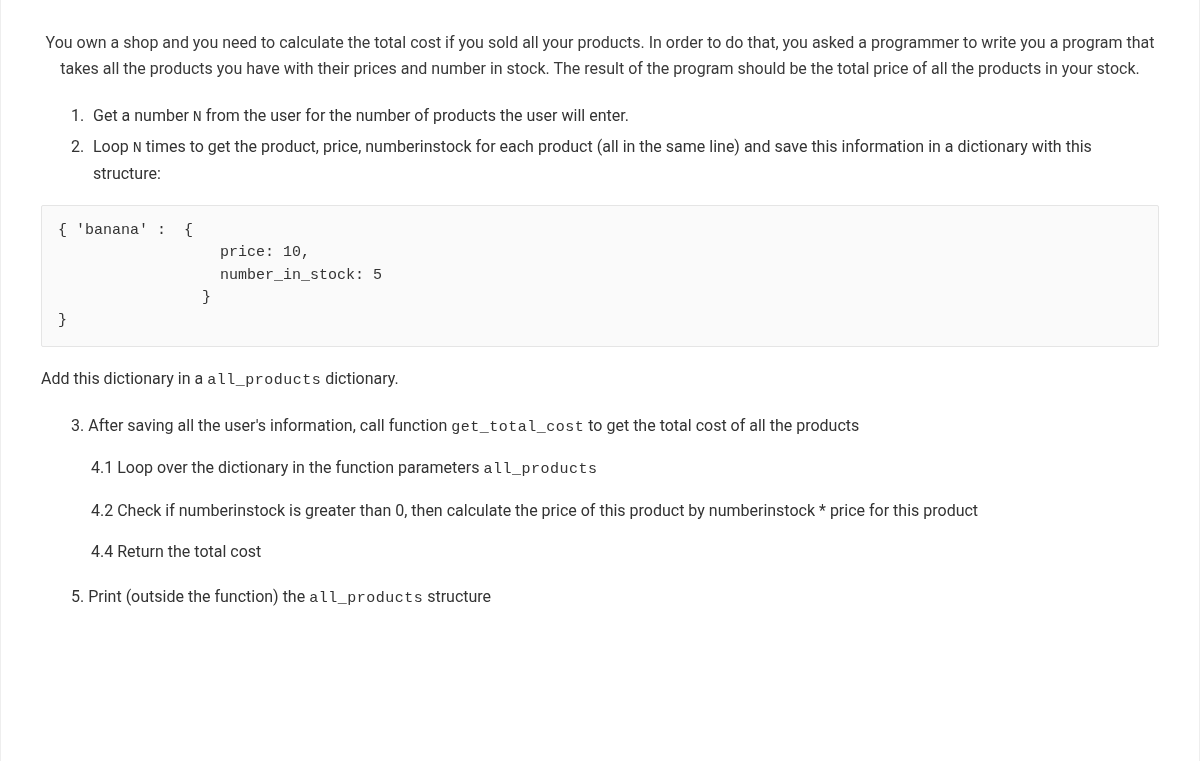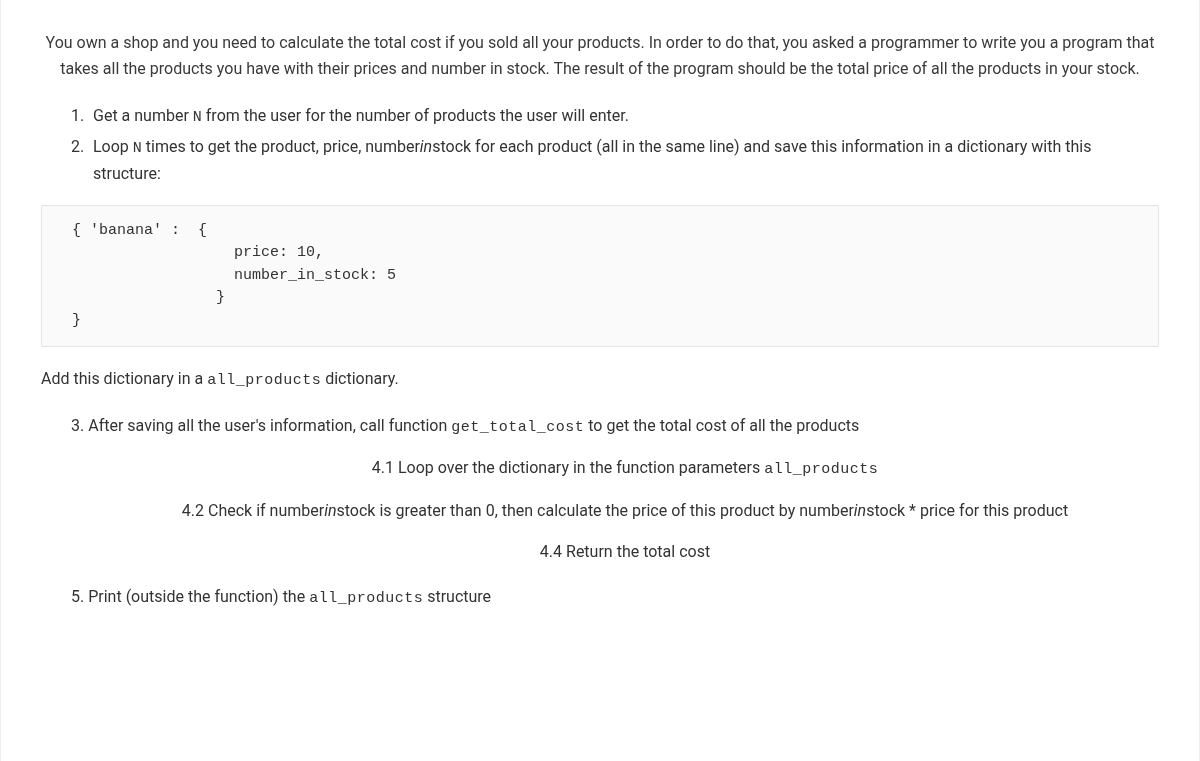--- a/index.html
+++ b/index.html
@@ -14,21 +14,21 @@
     .page {
       max-width: 1200px;
       margin: 0 auto;
       background: #ffffff;
       padding: 30px 40px 30px 40px;
       border-left: 1px solid #eee;
       border-right: 1px solid #eee;
       min-height: 761px;
     }
     .indent-1 { padding-left: 30px; }
-    .indent-2 { padding-left: 50px; text-align: center; }
+    .indent-2 { padding-left: 50px; }
     .heading {
       font-size: 20px;
       font-weight: 500;
       color: #444444;
       margin-bottom: 22px;
       padding-left: 30px;
     }
     .intro {
       font-size: 16px;
       color: #3a3a3a;
@@ -39,21 +39,21 @@
     .ol-item {
       display: flex;
       margin-bottom: 4px;
       line-height: 1.6;
     }
     .ol-num { min-width: 22px; }
     .code-block {
       background: #fafafa;
       border: 1px solid #e5e5e5;
       border-radius: 2px;
-      padding: 14px 30px;
+      padding: 14px 16px;
       margin: 18px 0 18px 0;
       font-family: "Courier New", Courier, monospace;
       font-size: 15px;
       color: #333;
       white-space: pre;
       overflow-x: auto;
     }
     .para {
       margin: 14px 0;
       line-height: 1.7;
@@ -64,21 +64,21 @@
       font-family: "Courier New", Courier, monospace;
       font-size: 15px;
       background: transparent;
       letter-spacing: 0.5px;
     }
     code.inline-small {
       font-family: "Courier New", Courier, monospace;
       font-size: 15px;
       background: transparent;
     }
-    .italic { font-style: italic; }
+    .italic { }
   </style>
 </head>
 <body>
 
 <div class="page">
 
 
   <p class="intro">You own a shop and you need to calculate the total cost if you sold all your products. In order to do that, you asked a programmer to write you a program that takes all the products you have with their prices and number in stock. The result of the program should be the total price of all the products in your stock.</p>
 
   <div class="indent-1">

